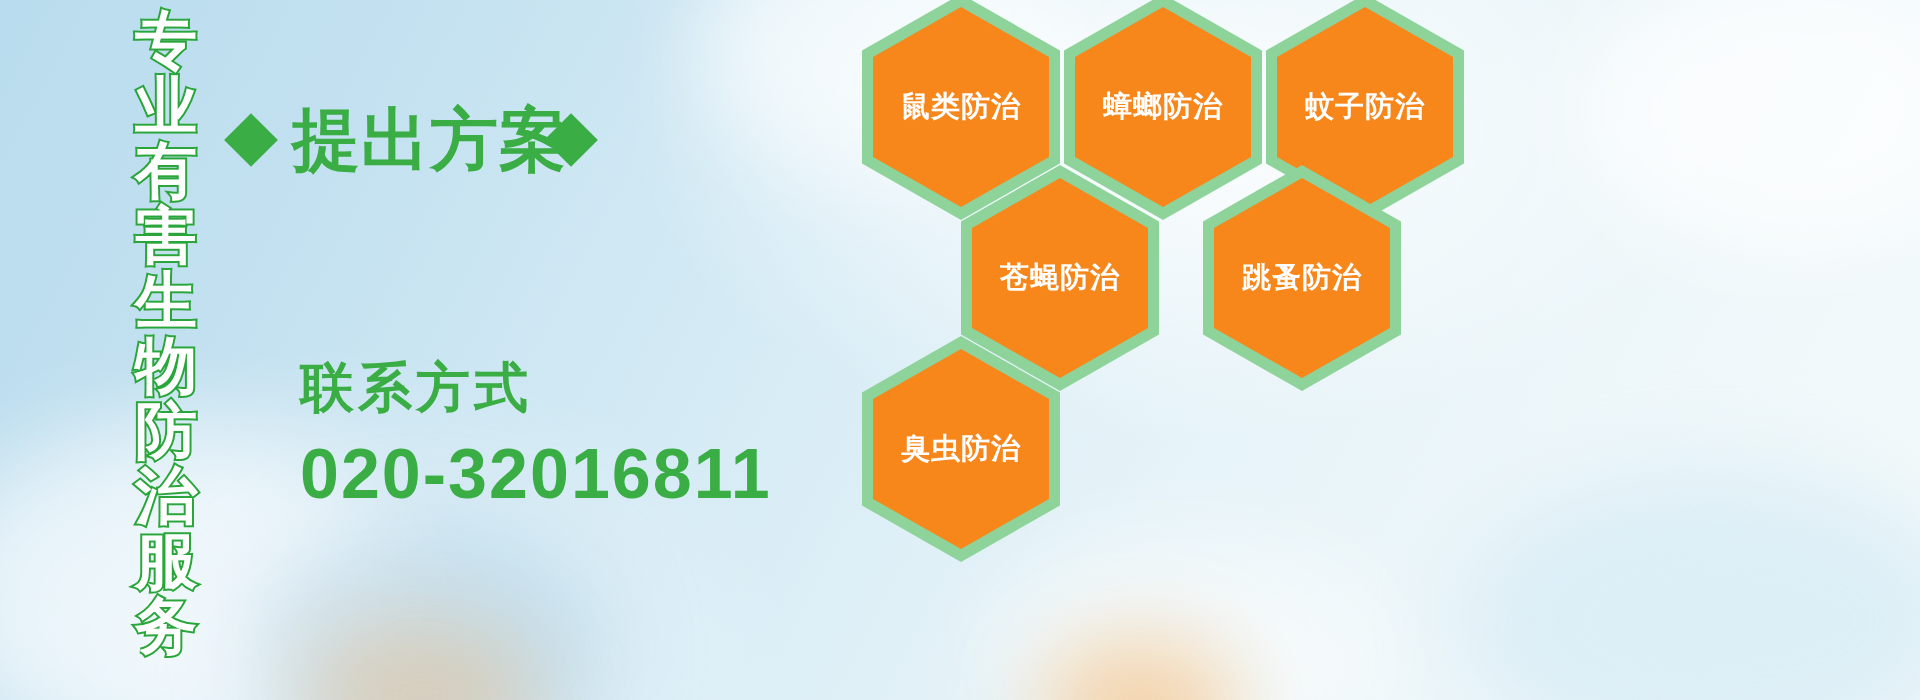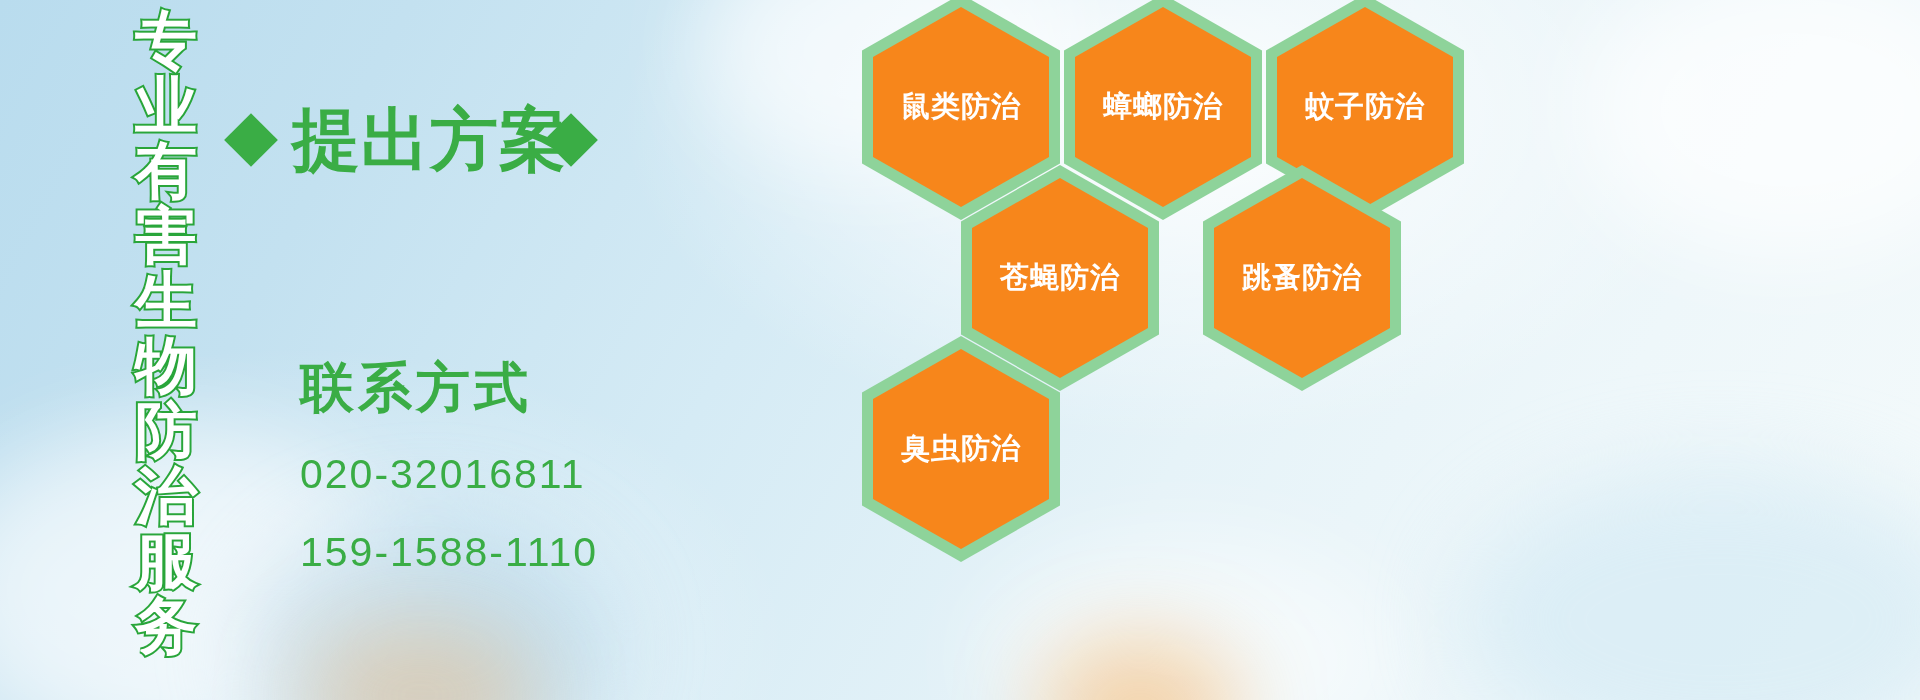--- a/index.html
+++ b/index.html
@@ -103,22 +103,22 @@
     margin-top: 48px;
   }
   .contact-title {
     font-size: 54px;
     font-weight: 700;
     color: #3aad45;
     letter-spacing: 4px;
     margin-bottom: 10px;
   }
   .contact-phone {
-    font-size: 41px;
-    font-weight: 400;
+    font-size: 70px;
+    font-weight: 700;
     color: #3aad45;
     letter-spacing: 2px;
     line-height: 78px;
     white-space: nowrap;
   }
 
   
   .honeycomb {
     position: absolute;
     left: 862px;
@@ -201,21 +201,20 @@
       </div>
       <div class="feature-item">
         <span class="diamond"></span>
       </div>
     </div>
   </div>
 
   <div class="contact">
     <div class="contact-title">联系方式</div>
     <div class="contact-phone">020-32016811</div>
-    <div class="contact-phone">159-1588-1110</div>
   </div>
 
   <div class="honeycomb">
 
     <div class="hex-row r1">
       <div class="hex">
         <div class="hex-inner"></div>
         <span class="hex-label">鼠类防治</span>
       </div>
       <div class="hex">

